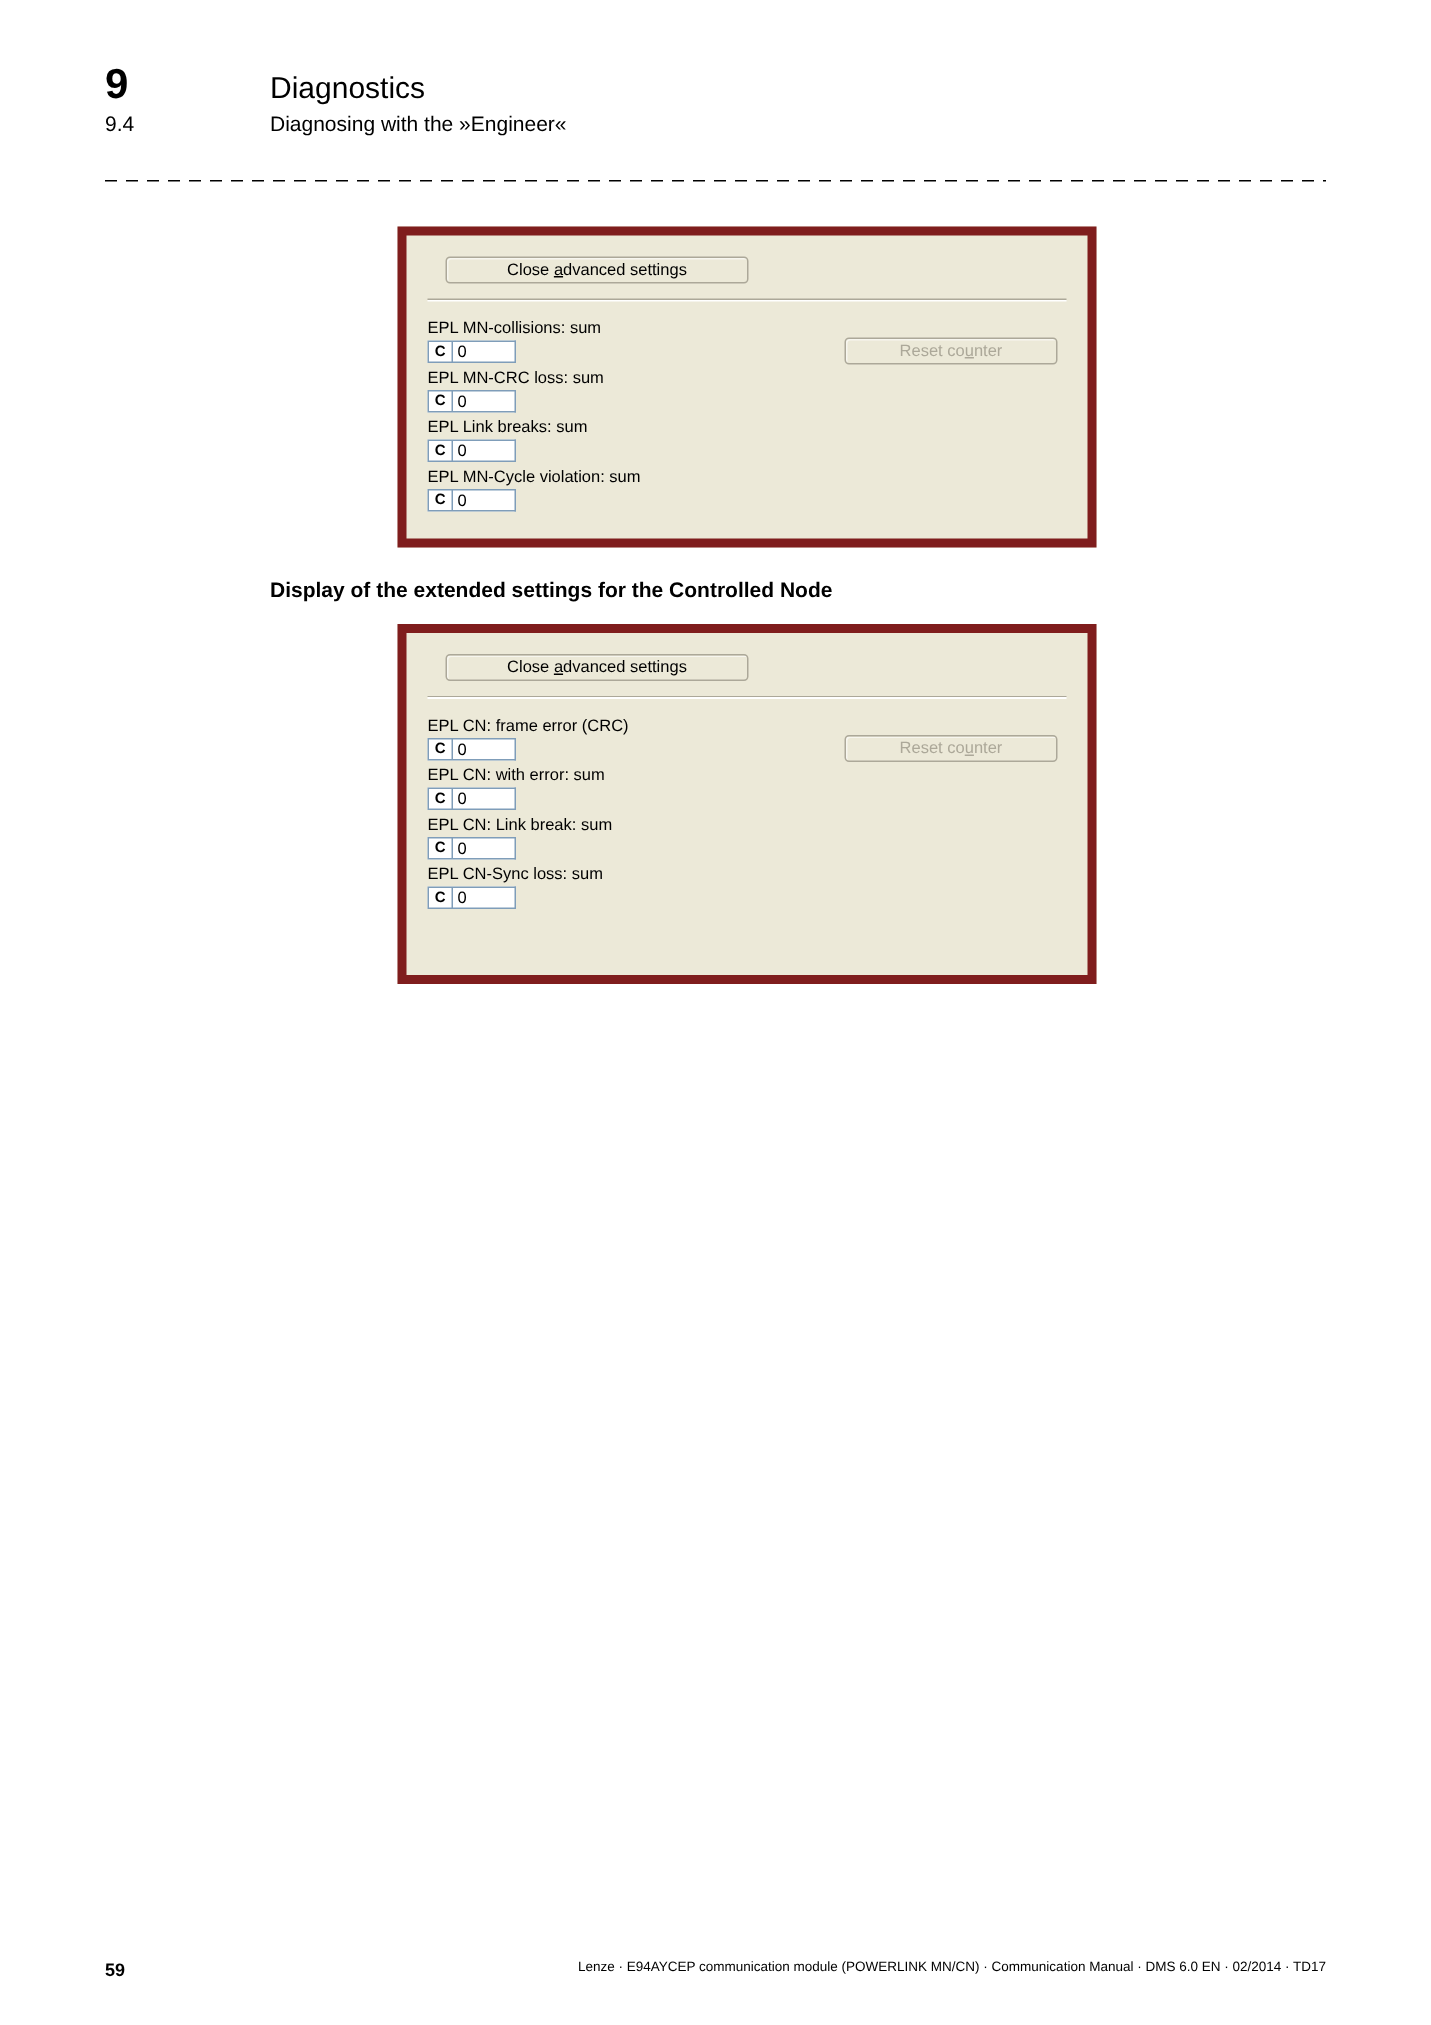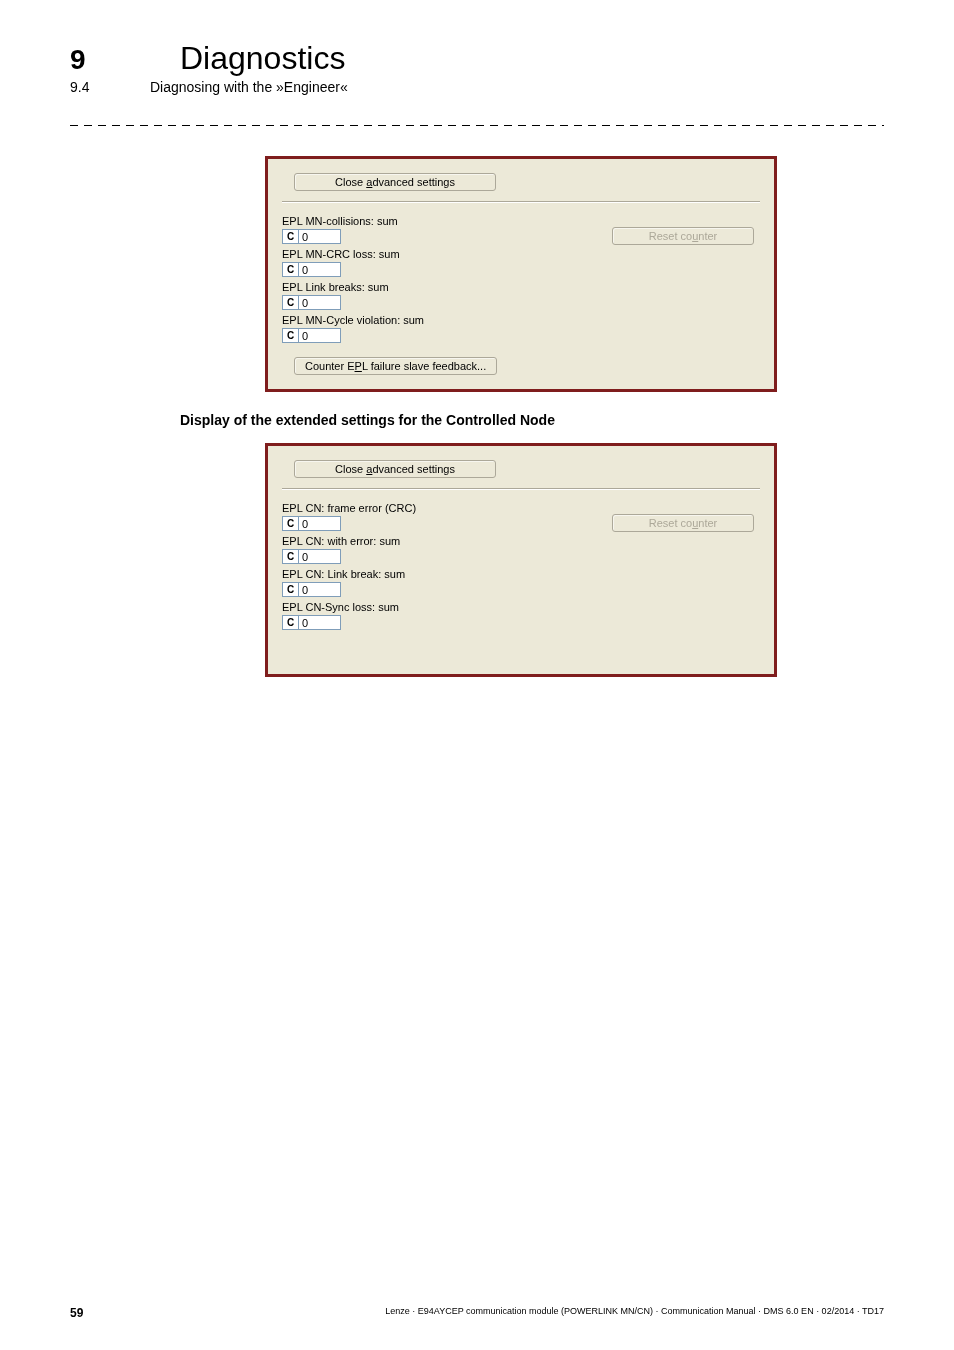--- a/index.html
+++ b/index.html
@@ -22,27 +22,27 @@
     display: flex;
     align-items: baseline;
     gap: 70px;
   }
   .chapter-num {
     font-size: 28px;
     font-weight: 600;
     width: 40px;
   }
   .chapter-title {
-    font-size: 32px;
+    font-size: 20px;
     font-weight: 400;
   }
   .sub-row {
     display: flex;
     align-items: baseline;
-    gap: 40px;
+    gap: 70px;
     margin-top: 2px;
   }
   .sub-num {
     font-size: 14px;
     width: 40px;
   }
   .sub-title {
     font-size: 14px;
   }
   .dashed-line {
@@ -53,22 +53,22 @@
   }
   .section-heading {
     font-size: 14px;
     font-weight: 700;
     margin-left: 110px;
     margin-top: 20px;
     margin-bottom: 15px;
   }
   .screenshot-panel {
     margin-left: 195px;
-    width: 512px;
-    border: 3px solid #7f1d1d;
+    width: 466px;
+    border: 6px solid #7f1d1d;
     background: #ece9d8;
     padding: 14px 14px 14px 14px;
     box-sizing: border-box;
     font-family: Tahoma, Arial, sans-serif;
     font-size: 11px;
     color: #000;
   }
   .close-btn, .feedback-btn {
     display: inline-block;
     background: #ece9d8;
@@ -235,25 +235,20 @@
           </div>
         </div>
       </div>
       <div class="right-reset">
         <div class="reset-btn">
           <span>Reset co</span><span class="underline">u</span><span>nter</span>
         </div>
       </div>
     </div>
 
-    <div class="feedback-wrap">
-      <div class="feedback-btn">
-        <span>Counter E</span><span class="underline">P</span><span>L failure slave feedback...</span>
-      </div>
-    </div>
   </div>
 
   <div class="section-heading">Display of the extended settings for the Controlled Node</div>
 
   <div class="screenshot-panel" style="padding-bottom:40px;">
     <div class="close-btn">
       <span>Close </span><span class="underline">a</span><span>dvanced settings</span>
     </div>
     <div class="hr-line"></div>
 

